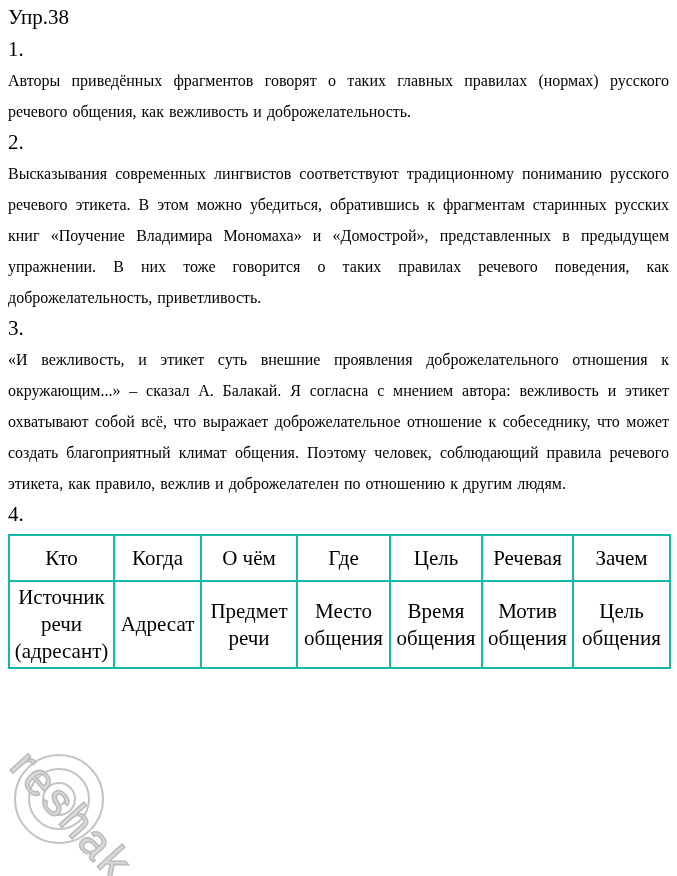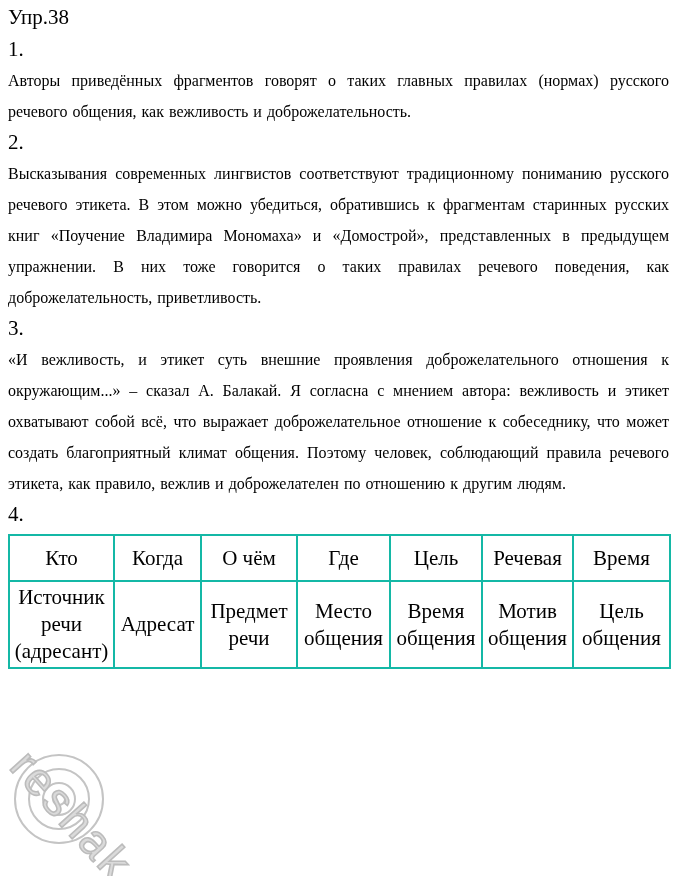--- a/index.html
+++ b/index.html
@@ -93,21 +93,21 @@
     <col style="width:97px">
   </colgroup>
   <tbody>
       <tr class="header-row">
     <td>Кто</td>
     <td>Когда</td>
     <td>О чём</td>
     <td>Где</td>
     <td>Цель</td>
     <td>Речевая</td>
-    <td>Время</td>
+    <td>Зачем</td>
   </tr>
   <tr class="data-row">
     <td>Источник речи (адресант)</td>
     <td>Адресат</td>
     <td>Предмет речи</td>
     <td>Место общения</td>
     <td>Время общения</td>
     <td>Мотив общения</td>
     <td>Цель общения</td>
   </tr>

